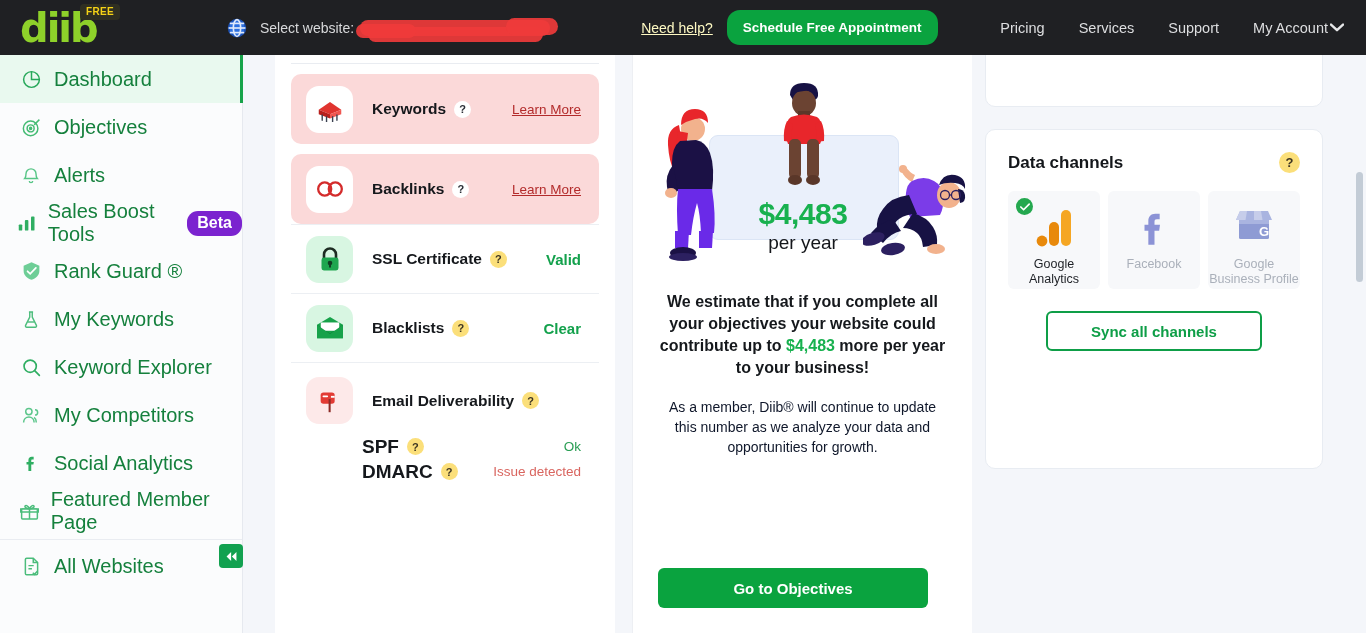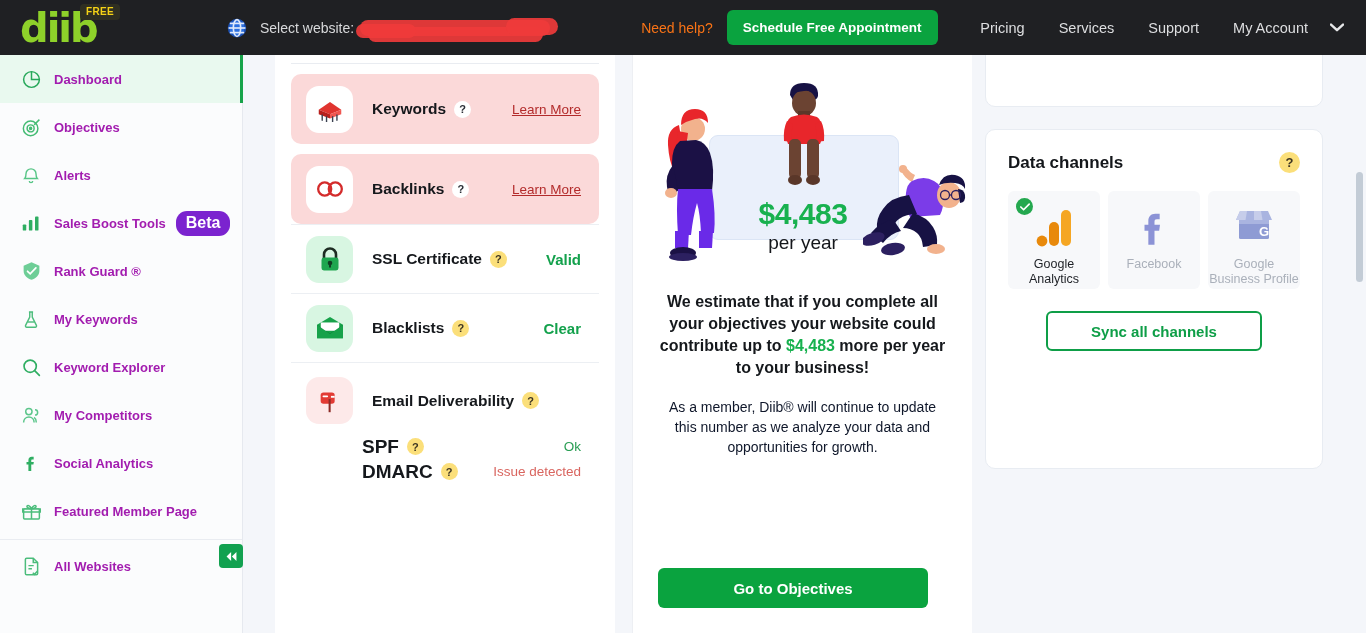--- a/index.html
+++ b/index.html
@@ -43,48 +43,48 @@
   }
   .redaction i {
     position: absolute; display: block;
     background: #ef3b3b; border-radius: 14px; opacity: .92;
   }
   .r1 { left: 4px; top: 5px; width: 190px; height: 16px; }
   .r2 { left: 12px; top: 12px; width: 175px; height: 15px; background: #f35050; opacity: .8; }
   .r3 { left: 150px; top: 3px; width: 52px; height: 17px; background: #e84242; }
   .r4 { left: 0px; top: 9px; width: 60px; height: 14px; background: #f45a5a; }
 
-  .needhelp { margin-left: 85px; color: #f97316; font-size: 14px; }
+  .needhelp { margin-left: 85px; color: #fef9c3; font-size: 14px; text-decoration: underline; }
   .btn-appointment {
     margin-left: 14px; background: #0aa33f; color: #fff;
     font-size: 13.5px; font-weight: 700; border: none;
-    padding: 10px 16px; border-radius: 6px; cursor: pointer;
+    padding: 10px 16px; border-radius: 13px; cursor: pointer;
     font-family: "Liberation Sans", sans-serif;
   }
   .navlinks { margin-left: auto; display: flex; align-items: center; margin-right: 22px; }
   .navlink {
     color: #dddee0; font-size: 14.5px; margin-left: 34px; cursor: pointer;
   }
-  .navlink.acct { display: flex; align-items: center; gap: 22px; }
+  .navlink.acct { display: flex; align-items: center; gap: 2px; }
 
   
   .sidebar {
     position: absolute; top: 55px; left: 0;
     width: 243px; height: 578px;
     background: #fbfcfd;
     border-right: 1px solid #e6e9ef;
     z-index: 30;
   }
   .side-item {
     position: relative; height: 48px;
     display: flex; align-items: center;
     padding-left: 14px; cursor: pointer;
   }
   .side-item .ico { width: 34px; display: flex; align-items: center; justify-content: center; }
-  .side-item .lbl { font-size: 13px; color: #a21caf; margin-left: 6px; font-weight: bold; }
+  .side-item .lbl { font-size: 20px; color: #15803d; margin-left: 6px; }
   .side-item.active { background: #e9f9ef; }
   .side-item.active::after {
     content: ""; position: absolute; right: -1px; top: 0;
     width: 3px; height: 48px; background: #17a34a;
   }
   .beta-badge {
     margin-left: 10px; background: #7b23cf; color: #fff;
     font-size: 16px; font-weight: 700;
     padding: 3px 10px 4px; border-radius: 11px;
   }

